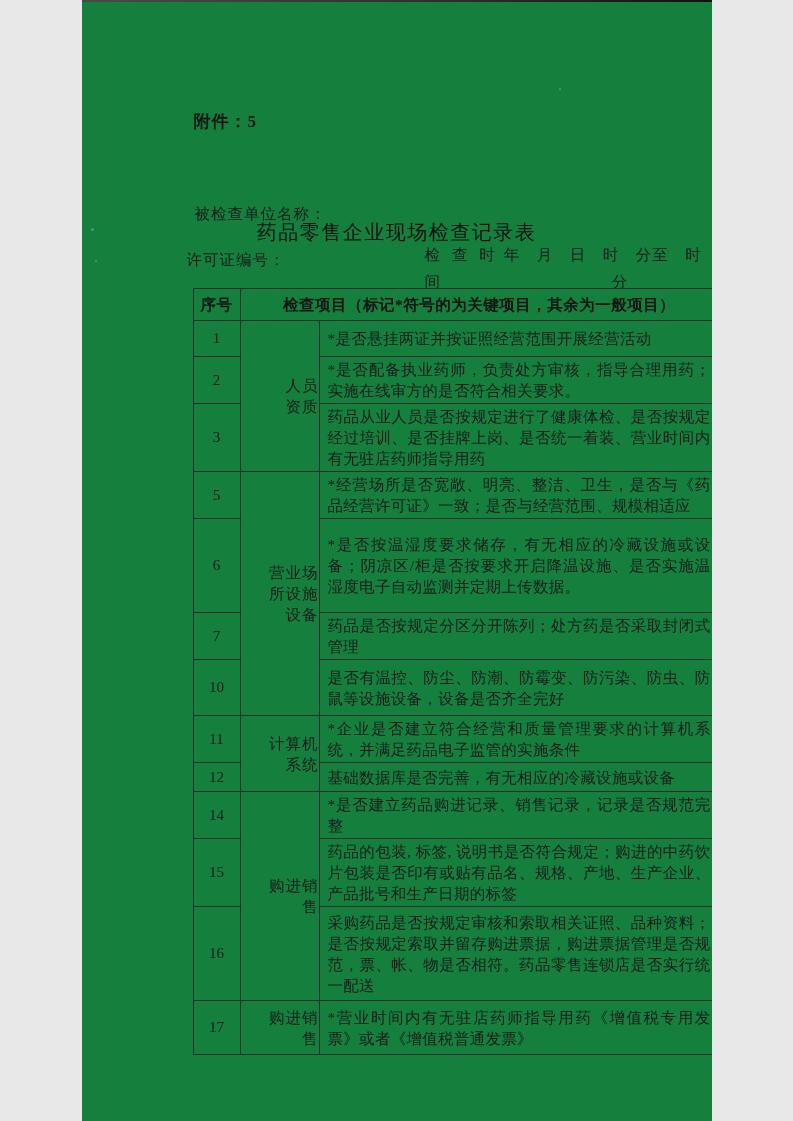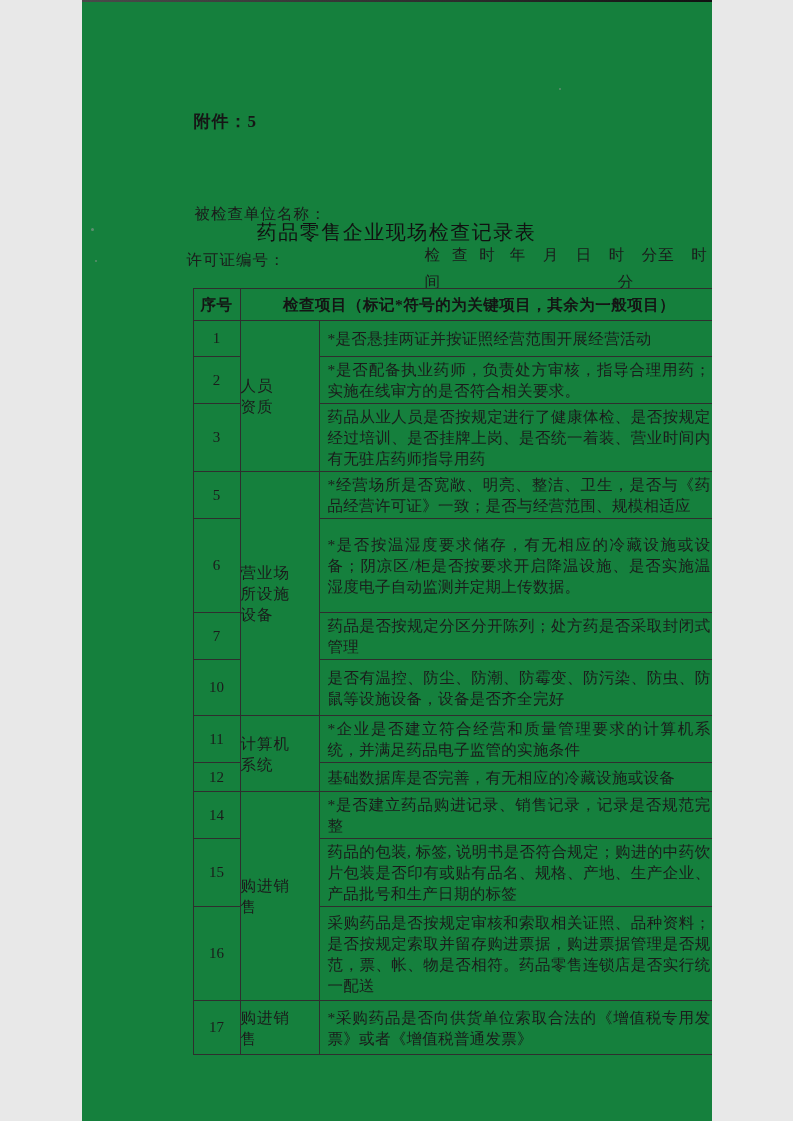--- a/index.html
+++ b/index.html
@@ -28,21 +28,21 @@
     text-align: center; font-size: 20px; font-weight: 400;
     letter-spacing: 1.5px; color: #111; margin-top: 41px;
   }
   .field-label {
     position: absolute; font-size: 15.5px; letter-spacing: 1px; color: #1b1b1b;
   }
   .unit-name { left: 113px; top: 204px; }
   .license   { left: 105px; top: 250px; }
   .check-time {
     position: absolute; left: 343px; top: 241px;
-    display: flex; gap: 13px;
+    display: flex; gap: 7px;
     font-size: 15.5px; line-height: 27px; color: #1b1b1b;
   }
   .ct-label span { display: block; letter-spacing: 2px; word-spacing: 4px; }
   .ct-value .l1 { display: block; letter-spacing: 1px; text-align: right; }
   .ct-value .l2 { display: block; padding-left: 108px; letter-spacing: 1px; }
   table.insp {
     position: absolute; left: 111px; top: 288px;
     width: 612px; table-layout: fixed;
     border-collapse: collapse;
     font-size: 15.5px; color: #1b1b1b;
@@ -51,21 +51,21 @@
     border: 1.6px solid #2e2e2e;
     vertical-align: middle;
     line-height: 21px;
   }
   .c-no  { width: 47px; }
   .c-cat { width: 79px; }
   .c-item{ width: 399px; }
   .c-res { width: 87px; }
   td.hcell { text-align: center; font-weight: 600; letter-spacing: .5px; color: #141414; }
   td.no  { text-align: center; font-size: 15px; font-family: "Liberation Serif", serif; }
-  td.cat { text-align: left; white-space: pre-line; letter-spacing: 1px; line-height: 24px; }
+  td.cat { text-align: right; white-space: pre-line; letter-spacing: 1px; line-height: 24px; }
   td.item{ padding: 2px 7px 2px 8px; text-align: justify; letter-spacing: .3px; }
   td.res { }
 </style>
 </head>
 <body>
 
 <div class="page">
   <div class="top-edge"></div>
   <div class="speck" style="left:9px; top:228px; width:3px; height:3px;"></div>
   <div class="speck" style="left:13px; top:260px; width:2px; height:2px;"></div>
@@ -172,18 +172,18 @@
       <tr style="height:94px">
         <td class="no">16</td>
         <td class="item">采购药品是否按规定审核和索取相关证照、品种资料；是否按规定索取并留存购进票据，购进票据管理是否规范，票、帐、物是否相符。药品零售连锁店是否实行统一配送</td>
         <td class="res"></td>
       </tr>
 
       <tr style="height:54px">
         <td class="no">17</td>
         <td class="cat">购进销
 售</td>
-        <td class="item">*采购药品是否向供货单位索取合法的《增值税专用发票》或者《增值税普通发票》</td>
+        <td class="item">*营业时间内有无驻店药师指导用药《增值税专用发票》或者《增值税普通发票》</td>
         <td class="res"></td>
       </tr>
     </tbody>
   </table>
 </div>
 
 </body></html>

